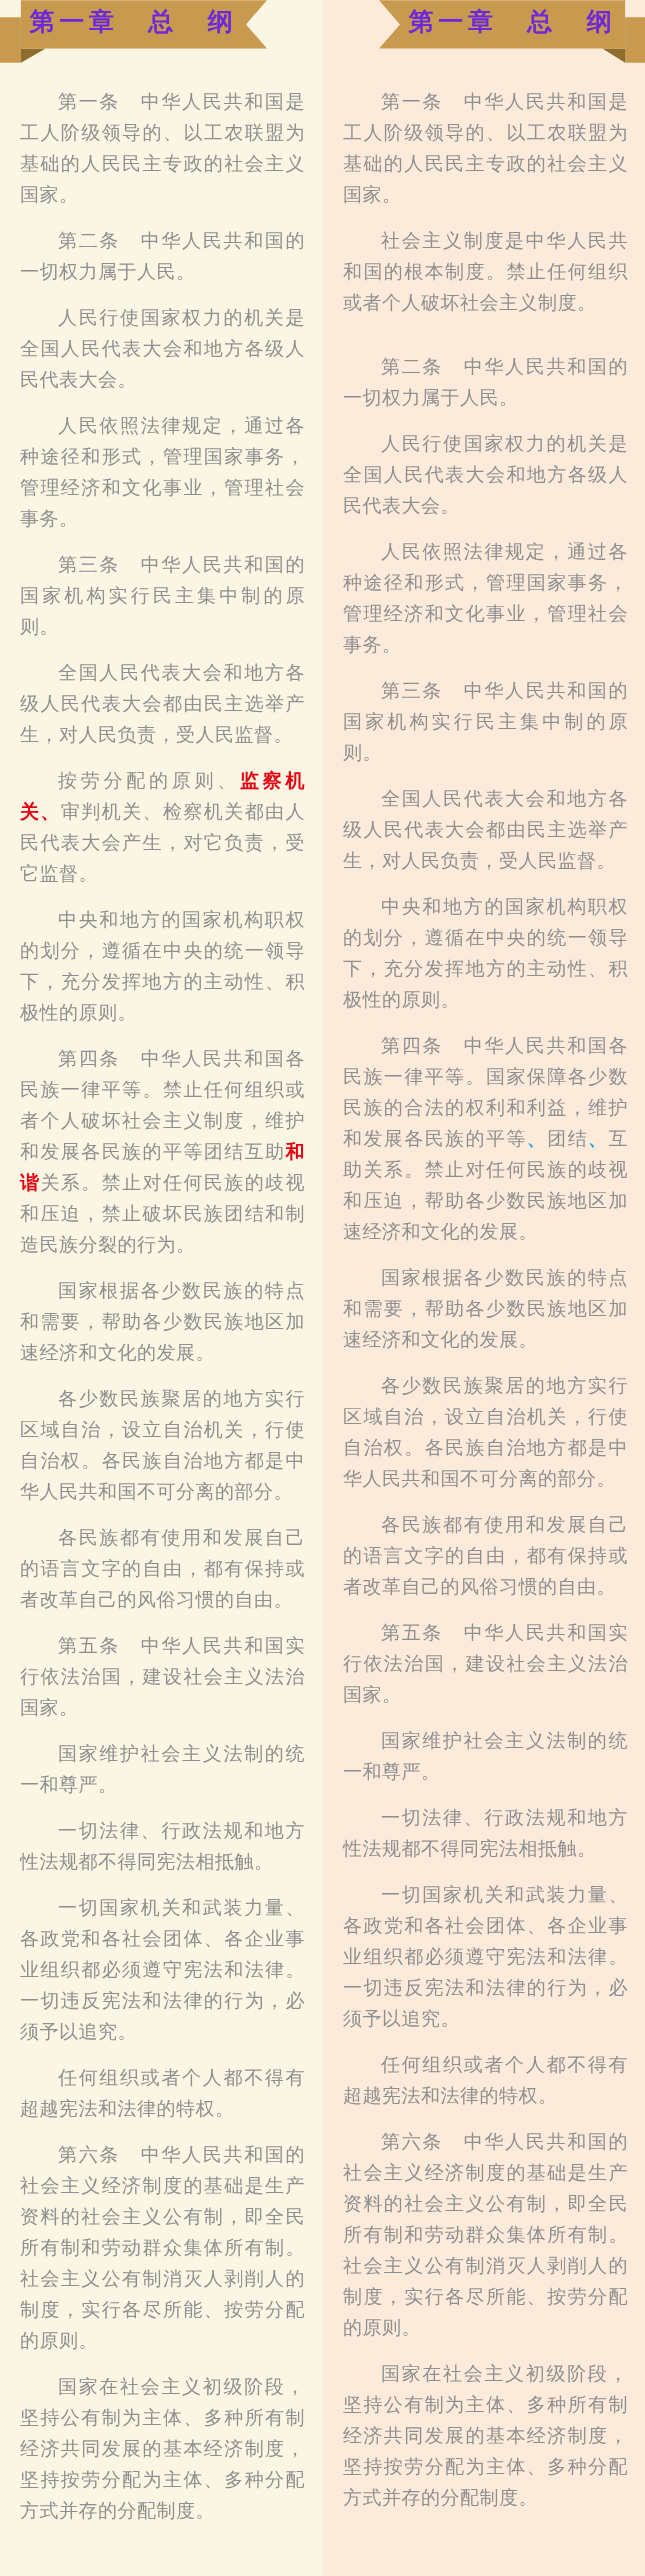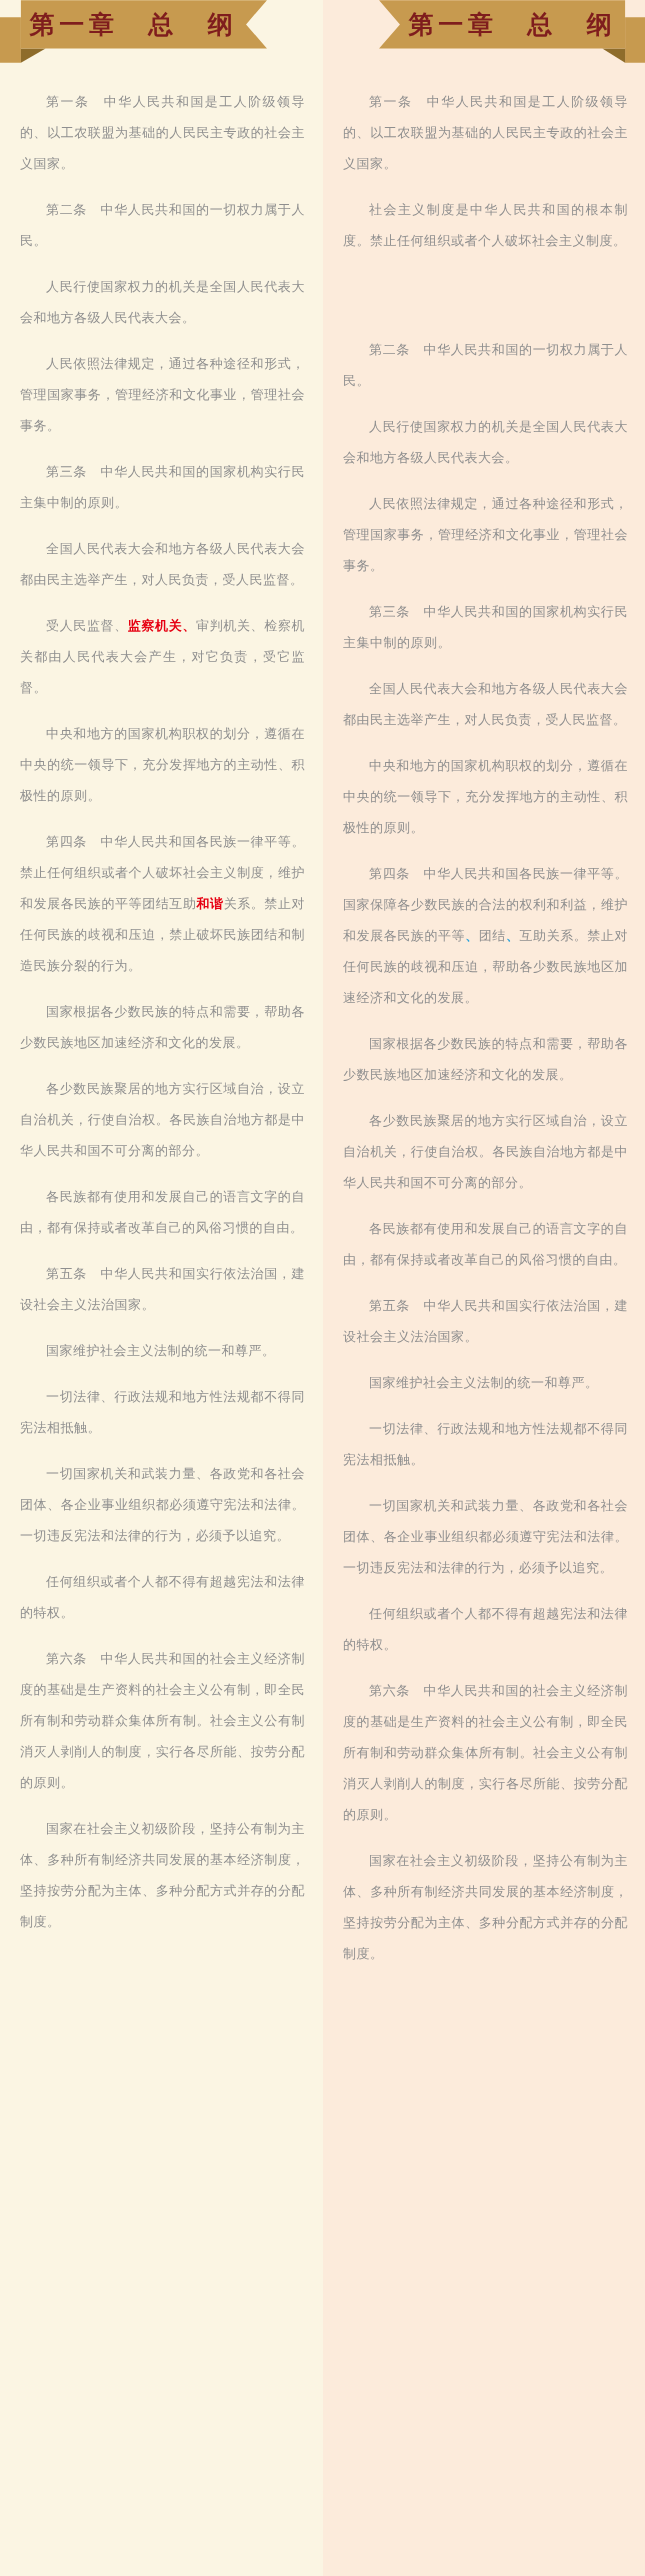--- a/index.html
+++ b/index.html
@@ -13,32 +13,32 @@
   }
   .col { width: 323px; height: 100%; box-sizing: border-box; }
   .col-left  { background: #fbf5e3; }
   .col-right { background: #fcebdb; }
 
   .ribbon-wrap { position: relative; height: 63px; }
   .ribbon-svg { position: absolute; left: 0; top: 0; display: block; }
   .ribbon-title {
     position: absolute; top: 0; height: 48px; line-height: 48px;
     width: 225px; text-align: center;
-    color: #7f1d1d; font-family: Liberation Sans, sans-serif;
+    color: #6d28d9; font-family: Liberation Mono, monospace;
     font-weight: bold; font-size: 25px; letter-spacing: 4.7px;
     white-space: nowrap;
   }
   .ribbon-title.t-left  { left: 21px; }
   .ribbon-title.t-right { left: 77px; }
 
   .content { padding: 23px 18px 0 20px; }
   .para {
     margin: 0 0 15px 0;
     width: 285px;
-    font-size: 13px;
+    font-size: 19px;
     line-height: 31px;
     color: #8f8f8f;
     text-indent: 2em;
     text-align: justify;
     letter-spacing: 0.5px;
   }
   .seg-normal { }
   .seg-add { color: #e60012; font-weight: bold; }
   .seg-del { color: #2aa3dc; font-weight: bold; }
 </style>
@@ -56,21 +56,21 @@
       </svg>
       <span class="ribbon-title t-left">第一章　总　纲</span>
     </div>
     <div class="content">
         <p class="para"><span class="seg-normal">第一条　中华人民共和国是工人阶级领导的、以工农联盟为基础的人民民主专政的社会主义国家。</span></p>
         <p class="para"><span class="seg-normal">第二条　中华人民共和国的一切权力属于人民。</span></p>
         <p class="para"><span class="seg-normal">人民行使国家权力的机关是全国人民代表大会和地方各级人民代表大会。</span></p>
         <p class="para"><span class="seg-normal">人民依照法律规定，通过各种途径和形式，管理国家事务，管理经济和文化事业，管理社会事务。</span></p>
         <p class="para"><span class="seg-normal">第三条　中华人民共和国的国家机构实行民主集中制的原则。</span></p>
         <p class="para"><span class="seg-normal">全国人民代表大会和地方各级人民代表大会都由民主选举产生，对人民负责，受人民监督。</span></p>
-        <p class="para"><span class="seg-normal">受人民监督、</span><span class="seg-add">监察机关、</span><span class="seg-normal">审判机关、检察机关都由人民代表大会产生，对它负责，受它监督。</span></p>
+        <p class="para"><span class="seg-normal">按劳分配的原则、</span><span class="seg-add">监察机关、</span><span class="seg-normal">审判机关、检察机关都由人民代表大会产生，对它负责，受它监督。</span></p>
         <p class="para"><span class="seg-normal">中央和地方的国家机构职权的划分，遵循在中央的统一领导下，充分发挥地方的主动性、积极性的原则。</span></p>
         <p class="para"><span class="seg-normal">第四条　中华人民共和国各民族一律平等。禁止任何组织或者个人破坏社会主义制度，维护和发展各民族的平等团结互助</span><span class="seg-add">和谐</span><span class="seg-normal">关系。禁止对任何民族的歧视和压迫，禁止破坏民族团结和制造民族分裂的行为。</span></p>
         <p class="para"><span class="seg-normal">国家根据各少数民族的特点和需要，帮助各少数民族地区加速经济和文化的发展。</span></p>
         <p class="para"><span class="seg-normal">各少数民族聚居的地方实行区域自治，设立自治机关，行使自治权。各民族自治地方都是中华人民共和国不可分离的部分。</span></p>
         <p class="para"><span class="seg-normal">各民族都有使用和发展自己的语言文字的自由，都有保持或者改革自己的风俗习惯的自由。</span></p>
         <p class="para"><span class="seg-normal">第五条　中华人民共和国实行依法治国，建设社会主义法治国家。</span></p>
         <p class="para"><span class="seg-normal">国家维护社会主义法制的统一和尊严。</span></p>
         <p class="para"><span class="seg-normal">一切法律、行政法规和地方性法规都不得同宪法相抵触。</span></p>
         <p class="para"><span class="seg-normal">一切国家机关和武装力量、各政党和各社会团体、各企业事业组织都必须遵守宪法和法律。一切违反宪法和法律的行为，必须予以追究。</span></p>
         <p class="para"><span class="seg-normal">任何组织或者个人都不得有超越宪法和法律的特权。</span></p>
@@ -83,21 +83,21 @@
     <div class="ribbon-wrap">
       <svg class="ribbon-svg" width="323" height="63" viewBox="0 0 340 66">
         <polygon points="318,18 340,18 340,66 318,66" fill="#c79a4f"></polygon>
         <polygon points="294,51 318,51 318,66" fill="#8e6c2b"></polygon>
         <polygon points="59,0 318,0 318,51 59,51 81,25.5" fill="#c79a4f"></polygon>
       </svg>
       <span class="ribbon-title t-right">第一章　总　纲</span>
     </div>
     <div class="content">
         <p class="para"><span class="seg-normal">第一条　中华人民共和国是工人阶级领导的、以工农联盟为基础的人民民主专政的社会主义国家。</span></p>
-        <p class="para" style="margin-bottom: 78px;"><span class="seg-normal">社会主义制度是中华人民共和国的根本制度。禁止任何组织或者个人破坏社会主义制度。</span></p>
+        <p class="para" style="margin-bottom: 33px;"><span class="seg-normal">社会主义制度是中华人民共和国的根本制度。禁止任何组织或者个人破坏社会主义制度。</span></p>
         <p class="para"><span class="seg-normal">第二条　中华人民共和国的一切权力属于人民。</span></p>
         <p class="para"><span class="seg-normal">人民行使国家权力的机关是全国人民代表大会和地方各级人民代表大会。</span></p>
         <p class="para"><span class="seg-normal">人民依照法律规定，通过各种途径和形式，管理国家事务，管理经济和文化事业，管理社会事务。</span></p>
         <p class="para"><span class="seg-normal">第三条　中华人民共和国的国家机构实行民主集中制的原则。</span></p>
         <p class="para"><span class="seg-normal">全国人民代表大会和地方各级人民代表大会都由民主选举产生，对人民负责，受人民监督。</span></p>
         <p class="para"><span class="seg-normal">中央和地方的国家机构职权的划分，遵循在中央的统一领导下，充分发挥地方的主动性、积极性的原则。</span></p>
         <p class="para"><span class="seg-normal">第四条　中华人民共和国各民族一律平等。国家保障各少数民族的合法的权利和利益，维护和发展各民族的平等</span><span class="seg-del">、</span><span class="seg-normal">团结</span><span class="seg-del">、</span><span class="seg-normal">互助关系。禁止对任何民族的歧视和压迫，帮助各少数民族地区加速经济和文化的发展。</span></p>
         <p class="para"><span class="seg-normal">国家根据各少数民族的特点和需要，帮助各少数民族地区加速经济和文化的发展。</span></p>
         <p class="para"><span class="seg-normal">各少数民族聚居的地方实行区域自治，设立自治机关，行使自治权。各民族自治地方都是中华人民共和国不可分离的部分。</span></p>
         <p class="para"><span class="seg-normal">各民族都有使用和发展自己的语言文字的自由，都有保持或者改革自己的风俗习惯的自由。</span></p>

